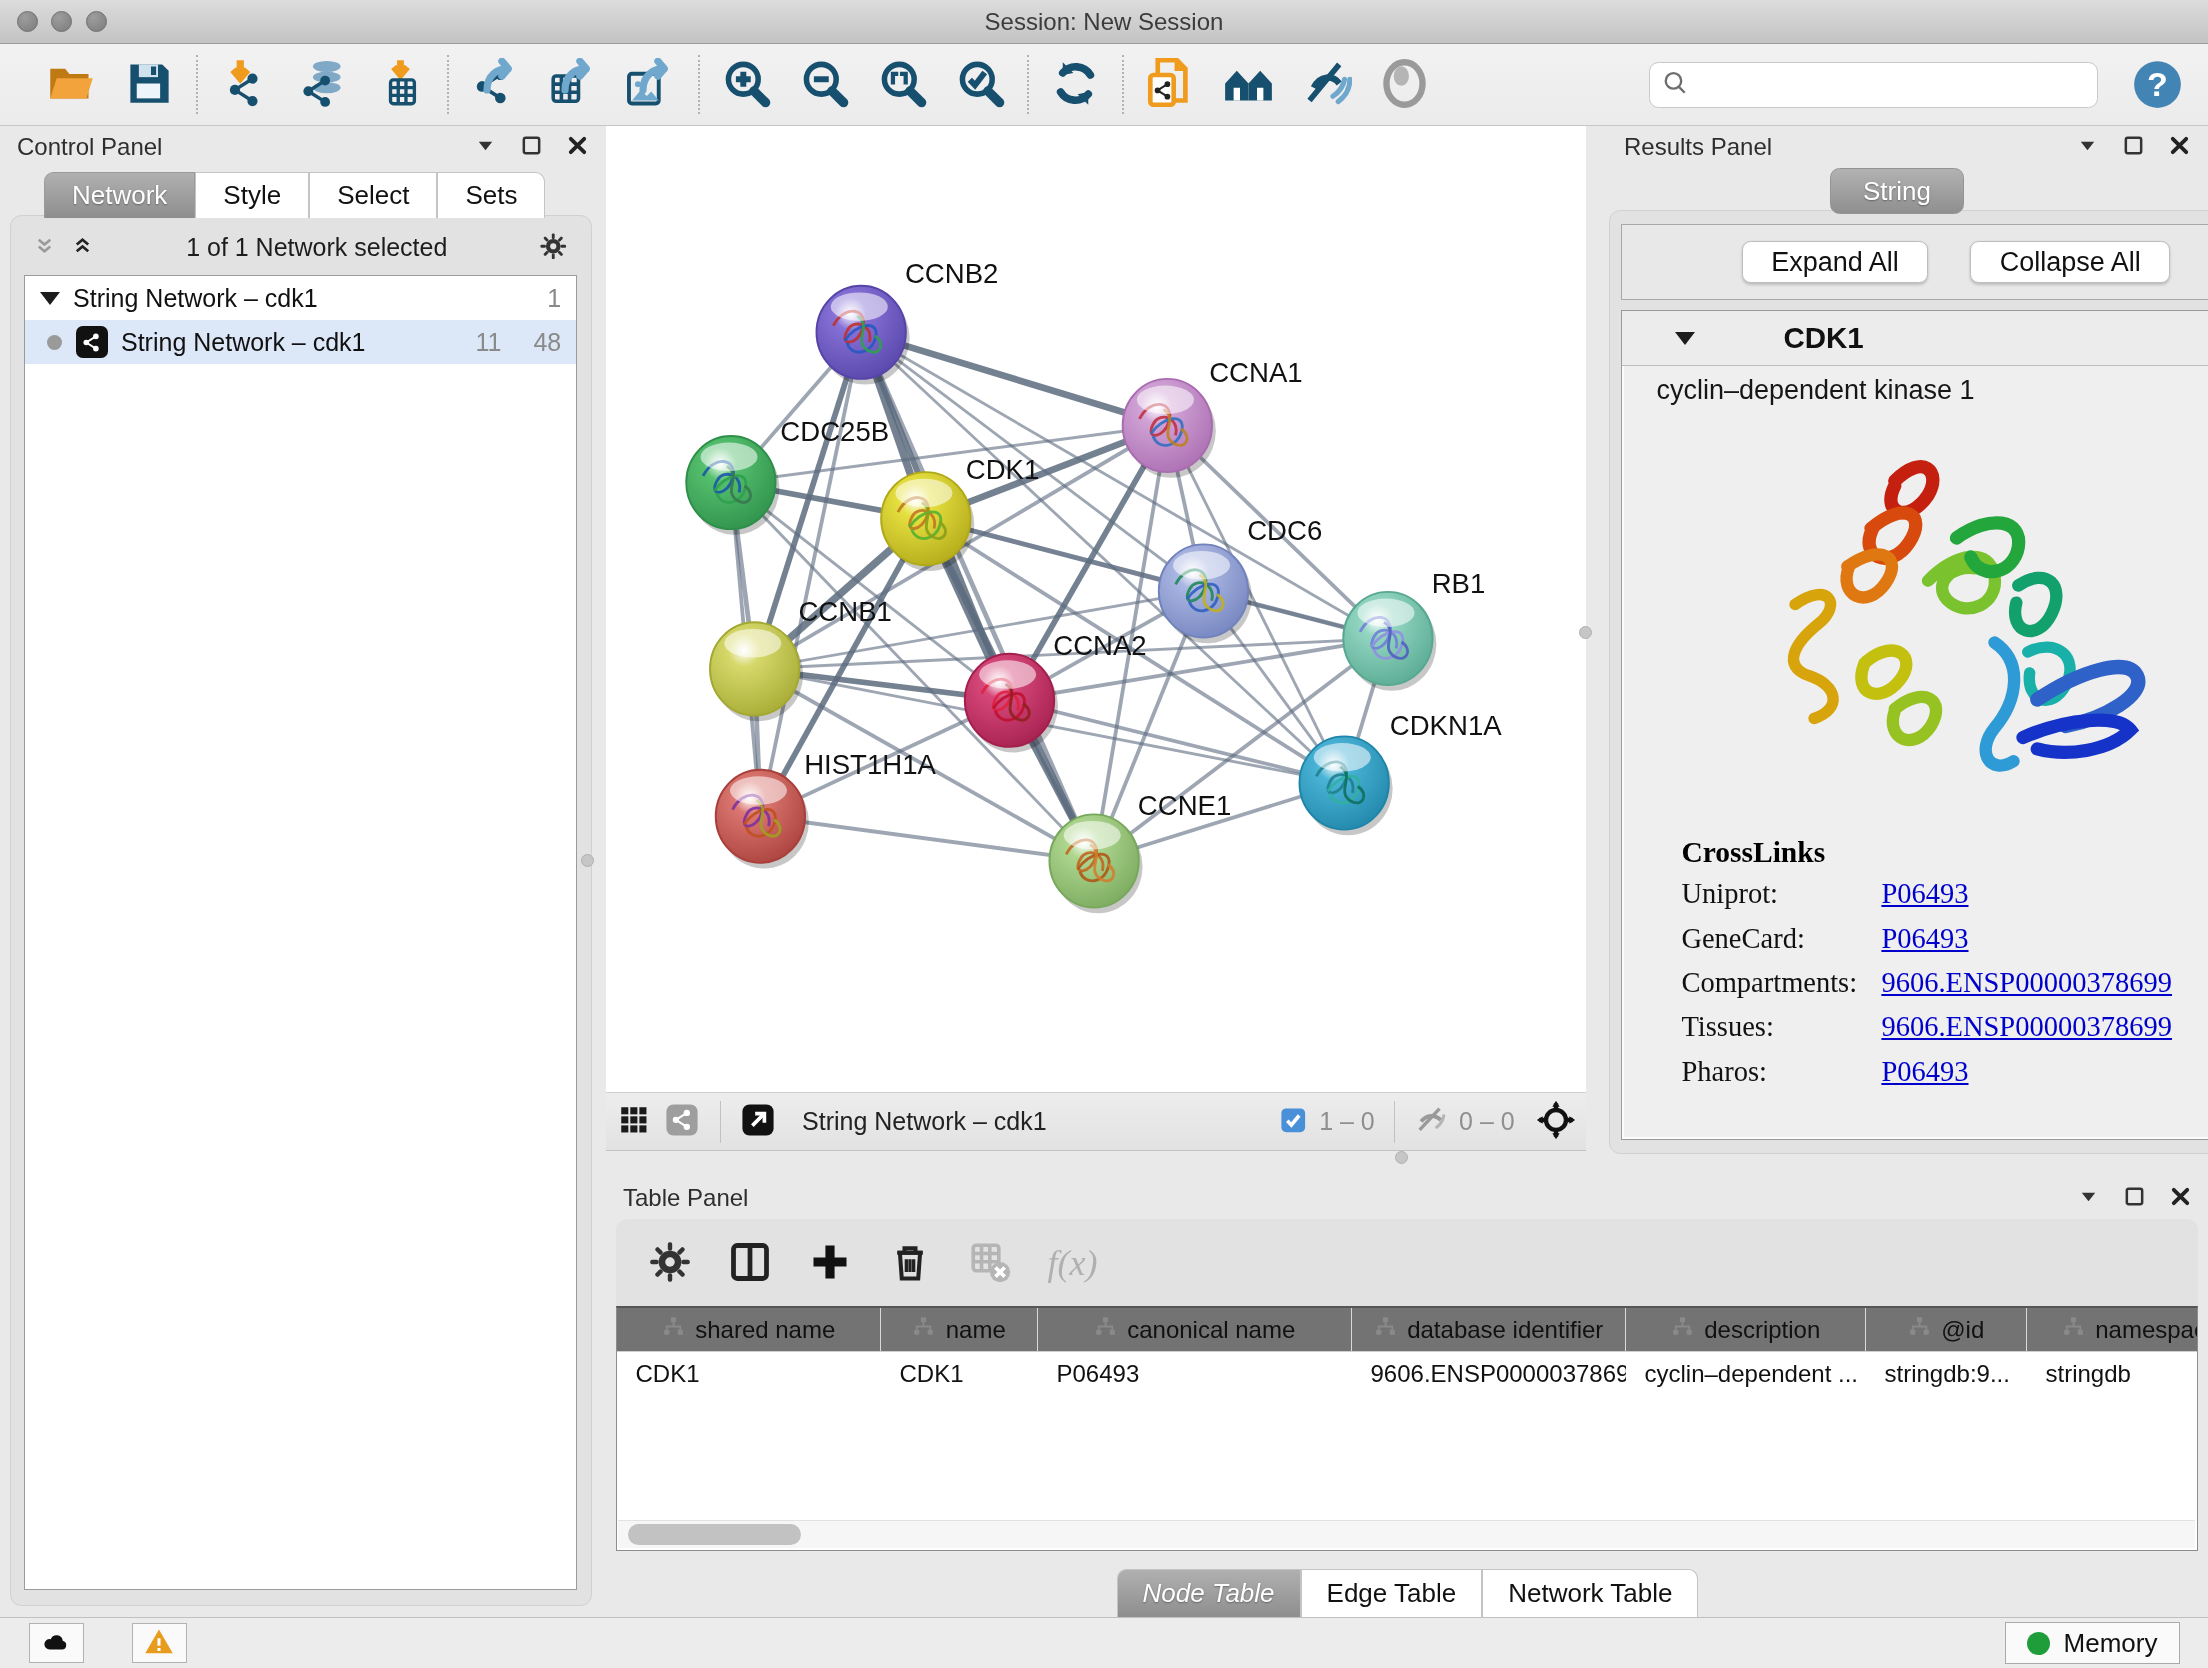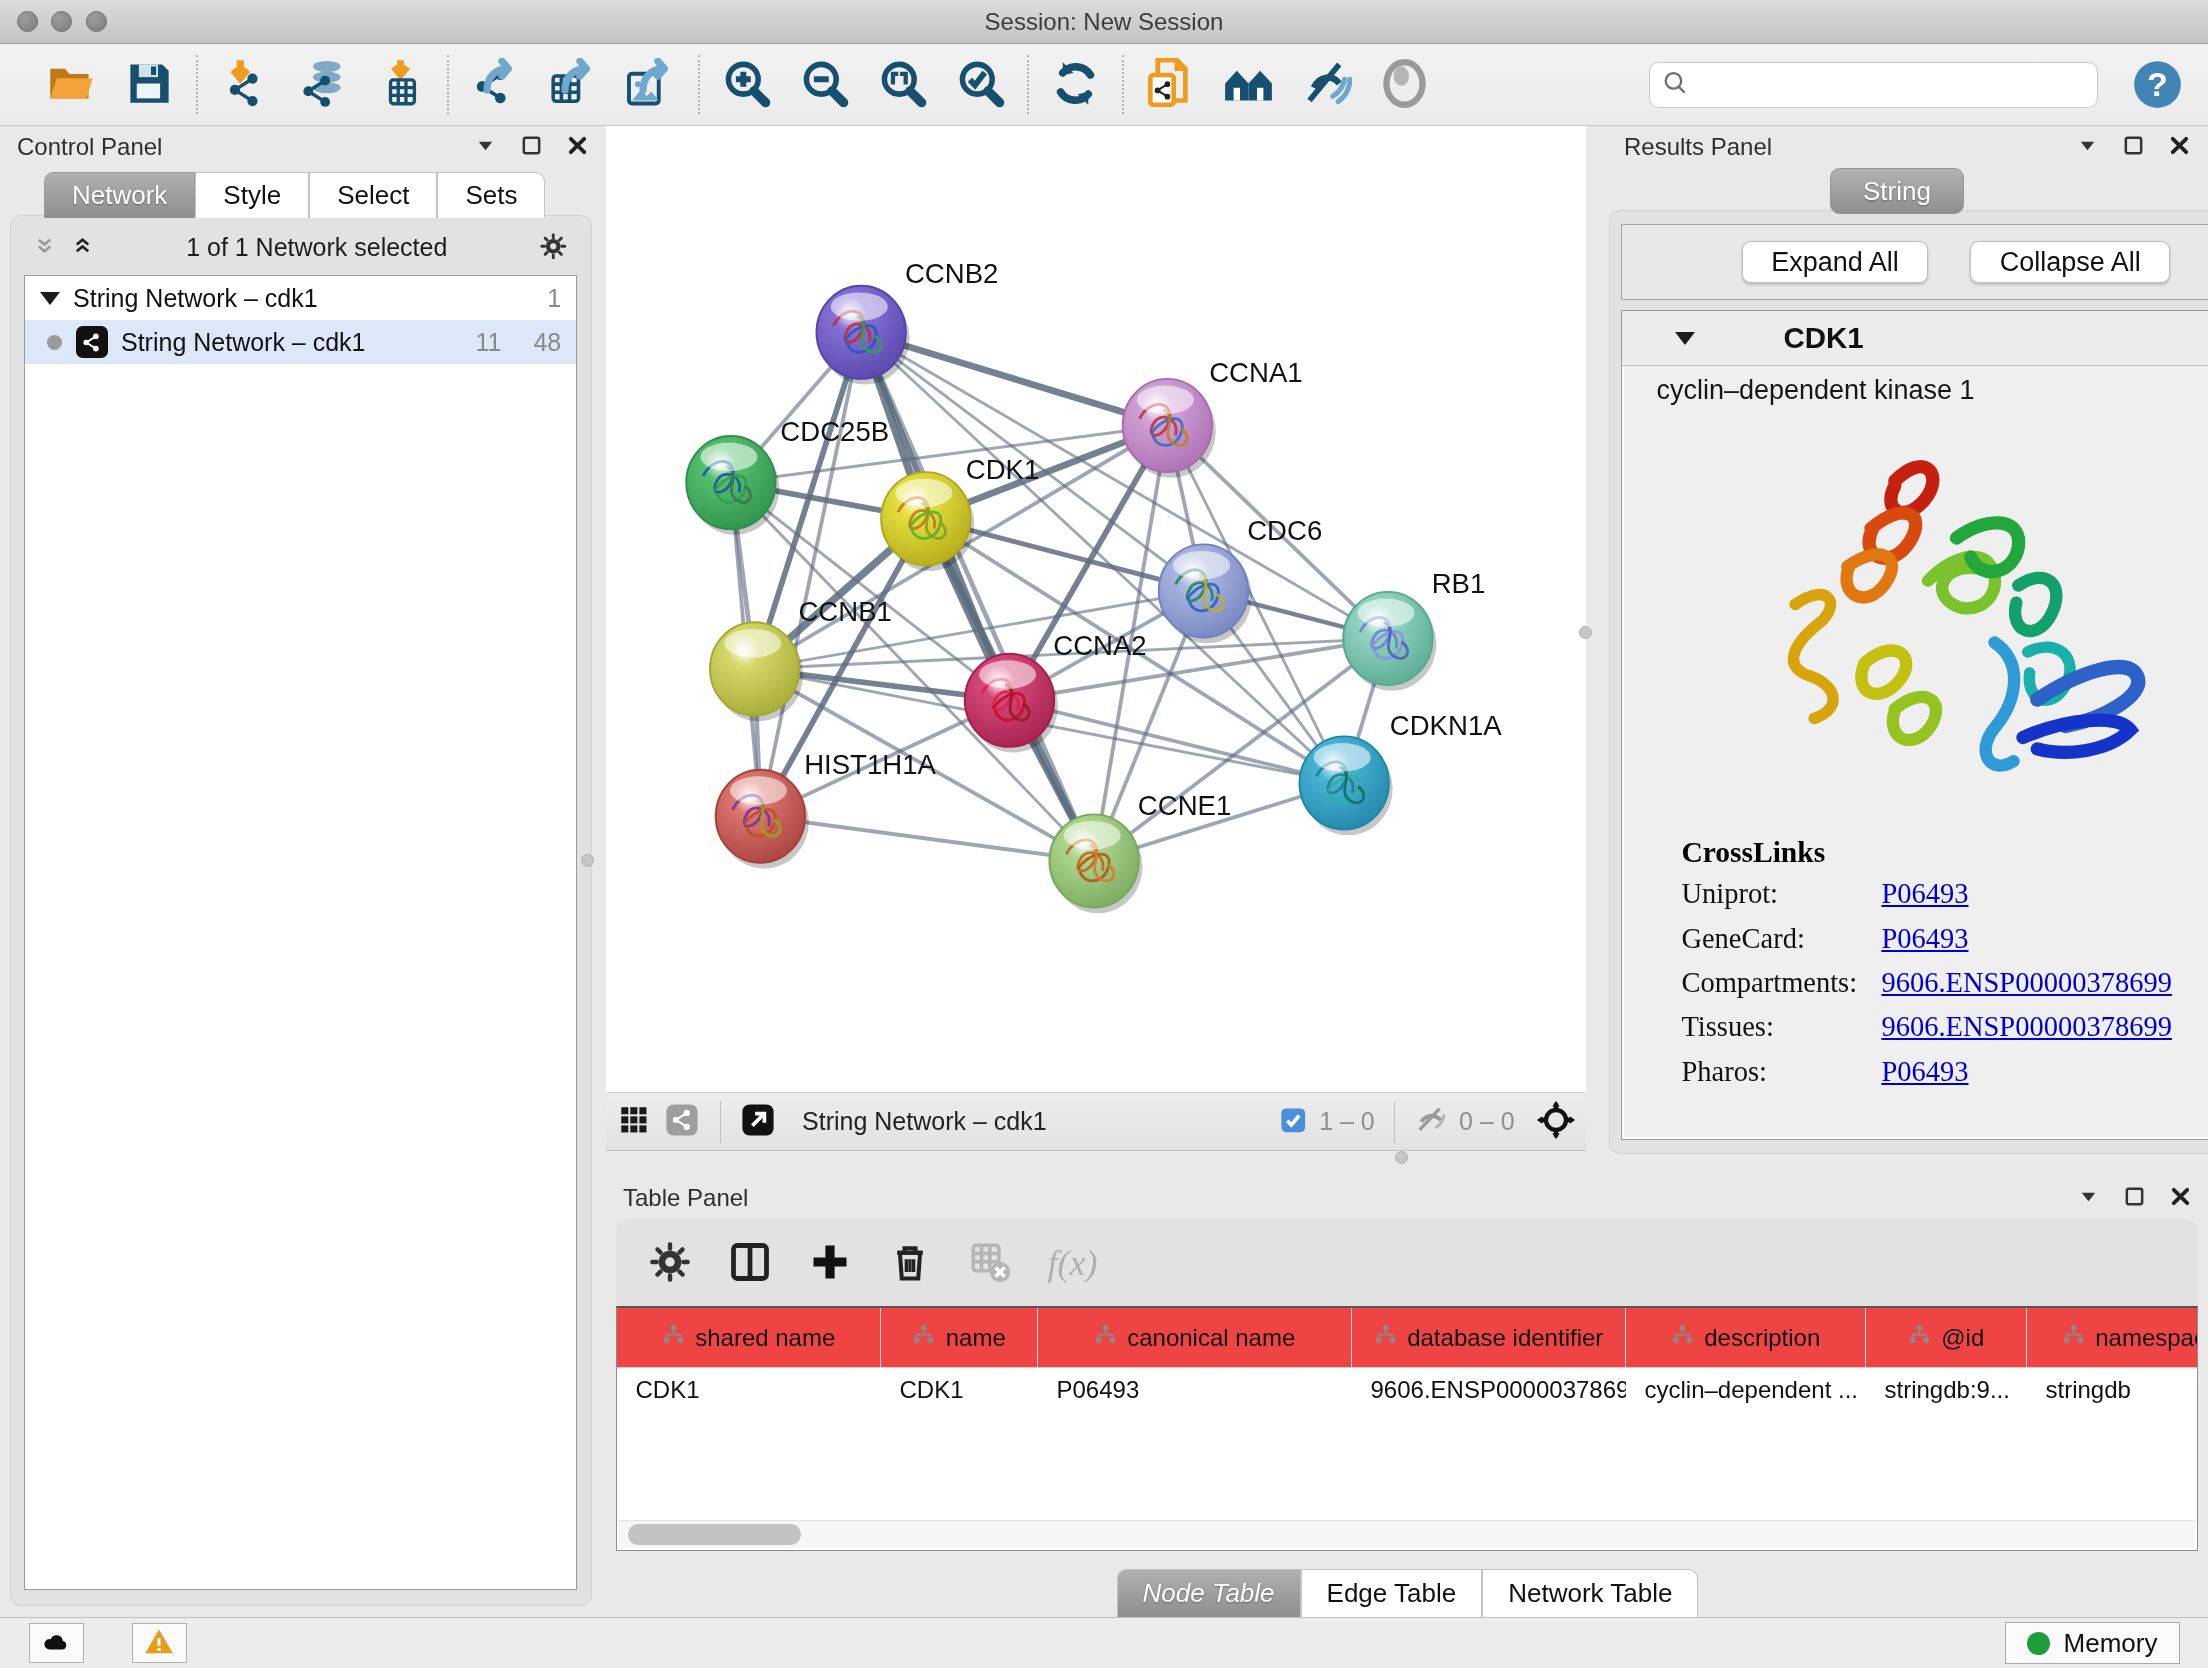--- a/index.html
+++ b/index.html
@@ -102,21 +102,21 @@
   .cl-value { color:#0000cd; text-decoration:underline; }
 
   
   .table-panel { position:absolute; left:606px; top:1177px; width:1603px; height:440px; background:#e9e9e9; }
   .tp-toolbar { position:absolute; left:9.5px; top:42px; right:11.4px; height:88px; background:#e2e2e2;
     border-radius:11.4px 11.4px 0 0; display:flex; align-items:center; gap:36px; padding:0 32px; }
   .tp-toolbar .ticon svg { width:44px; height:44px; }
   .tp-fx { font-family:"Liberation Serif",serif; font-style:italic; font-size:36px; color:#b0b0b0; }
   .tp-table { position:absolute; left:9.5px; top:129px; right:11.4px; height:245px; background:#fff;
     border:1.9px solid #8d8d8d; border-top:2.9px solid #555; overflow:hidden; }
-  .th-row { display:flex; height:60px; background:#ef4444; border-bottom:1.9px solid #cfcfcf; }
+  .th-row { display:flex; height:44px; background:#737373; border-bottom:1.9px solid #cfcfcf; }
   .th-cell { display:flex; align-items:center; justify-content:center; gap:9.5px; font-size:24px; color:#111;
     border-right:1px solid #d8d8d8; flex:none; overflow:hidden; white-space:nowrap; }
   .th-cell svg { width:25px; height:25px; flex:none; }
   .td-row { display:flex; height:44px; }
   .td-cell { display:flex; align-items:center; padding-left:19px; font-size:24px; color:#111; flex:none;
     overflow:hidden; white-space:nowrap; }
   .tp-hscroll { position:absolute; left:1.9px; right:1.9px; bottom:1.9px; height:28.5px; background:#f6f6f6; border-top:1px solid #e2e2e2; }
   .tp-thumb { position:absolute; left:9.5px; top:3.8px; width:173px; height:21px; background:#c2c2c2; border-radius:10.5px; }
   .tp-tabs { position:absolute; left:0; right:0; bottom:0; height:48px; display:flex; justify-content:center; }
   .tp-tab { height:48px; padding:0 25px; display:flex; align-items:center; font-size:26px;

